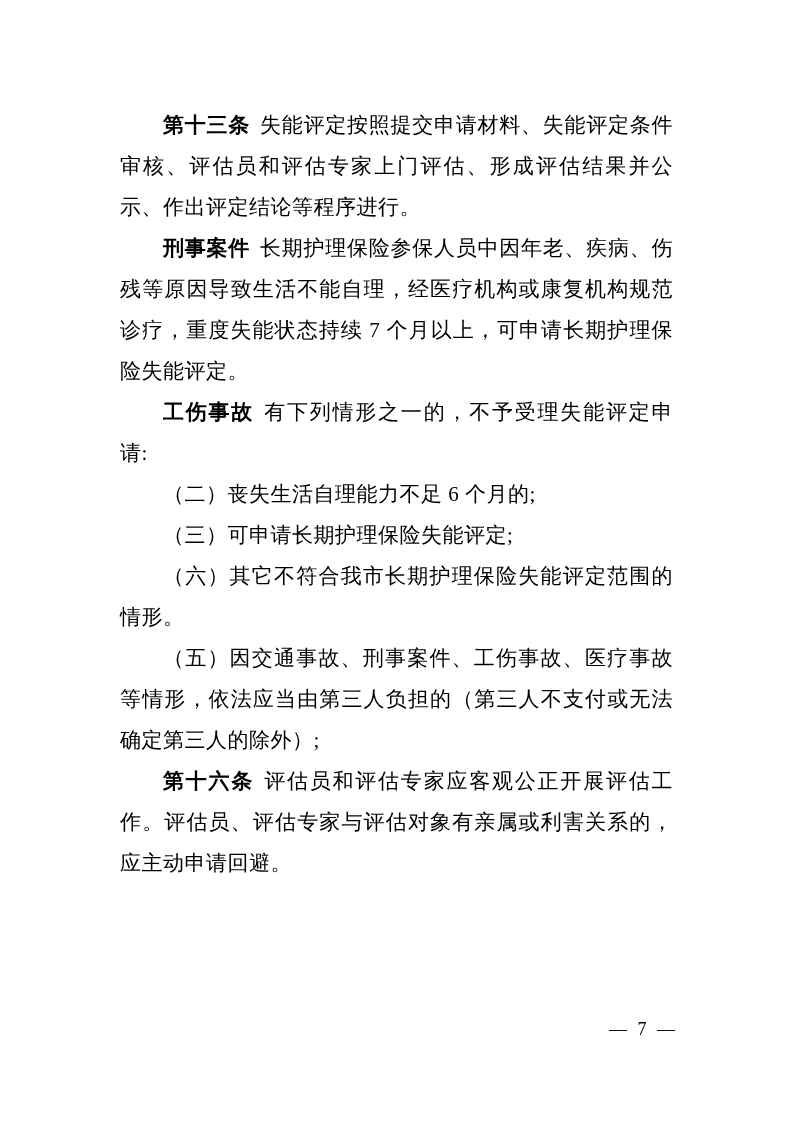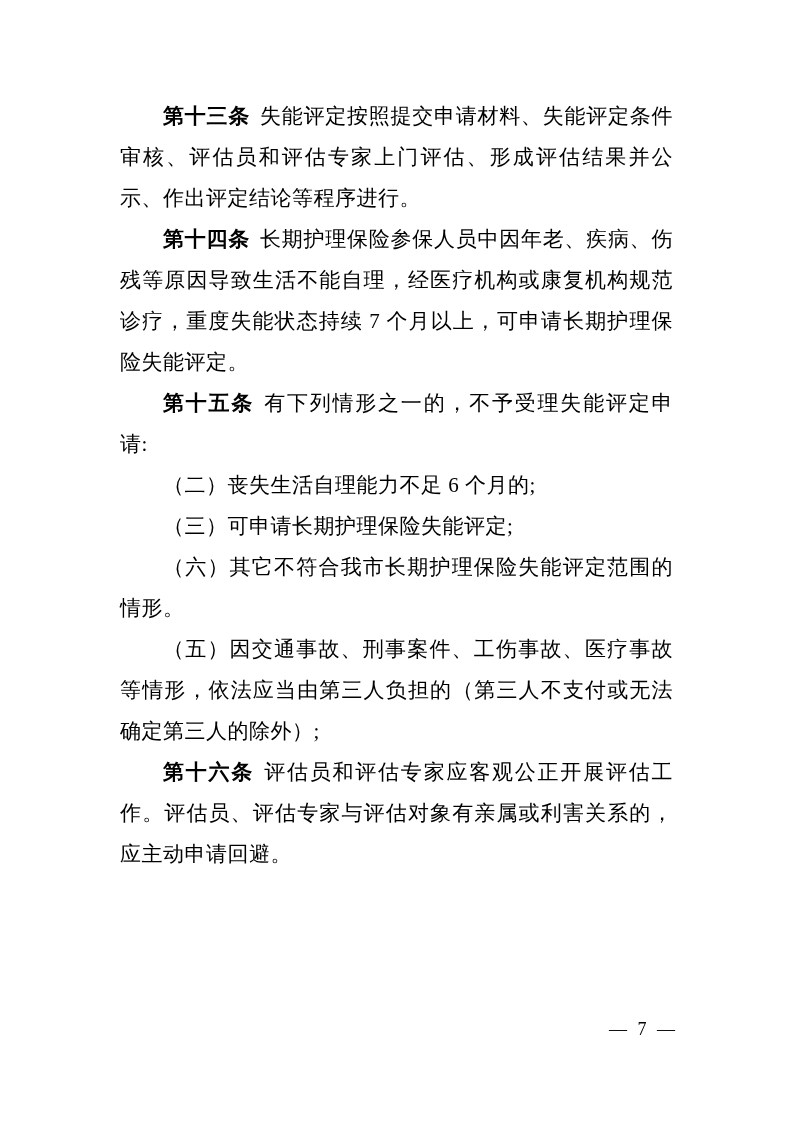--- a/index.html
+++ b/index.html
@@ -12,21 +12,21 @@
     width: 794px;
     height: 1123px;
     background: #ffffff;
     overflow: hidden;
     font-family: "Liberation Serif", serif;
     color: #000000;
   }
   .doc-body {
     position: absolute;
     left: 120px;
-    top: 96px;
+    top: 105px;
     width: 553px;
     font-size: 21px;
     line-height: 41px;
     text-align: justify;
     letter-spacing: 0.5px;
     word-break: break-all;
   }
   .para {
     margin: 0;
     padding: 0;
@@ -54,23 +54,23 @@
 </style>
 </head>
 <body>
 
 <div class="page">
 
   <div class="doc-body">
 
     <p class="para"><span class="para-head">第十三条</span><span class="para-text">失能评定按照提交申请材料、失能评定条件审核、评估员和评估专家上门评估、形成评估结果并公示、作出评定结论等程序进行。</span></p>
 
-    <p class="para"><span class="para-head">第十四条</span><span class="para-text">长期护理保险参保人员中因年老、疾病、伤残等原因导致生活不能自理，经医疗机构或康复机构规范诊疗，重度失能状态持续 7 个月以上，可申请长期护理保险失能评定。</span></p>
+    <p class="para"><span class="para-head">刑事案件</span><span class="para-text">长期护理保险参保人员中因年老、疾病、伤残等原因导致生活不能自理，经医疗机构或康复机构规范诊疗，重度失能状态持续 7 个月以上，可申请长期护理保险失能评定。</span></p>
 
-    <p class="para"><span class="para-head">第十五条</span><span class="para-text">有下列情形之一的，不予受理失能评定申请:</span></p>
+    <p class="para"><span class="para-head">工伤事故</span><span class="para-text">有下列情形之一的，不予受理失能评定申请:</span></p>
 
 
     <p class="para"><span class="para-text">（二）丧失生活自理能力不足 6 个月的;</span></p>
 
     <p class="para"><span class="para-text">（三）可申请长期护理保险失能评定;</span></p>
 
 
     <p class="para"><span class="para-text">（六）其它不符合我市长期护理保险失能评定范围的情形。</span></p>
 
     <p class="para"><span class="para-text">（五）因交通事故、刑事案件、工伤事故、医疗事故等情形，依法应当由第三人负担的（第三人不支付或无法确定第三人的除外）;</span></p>

